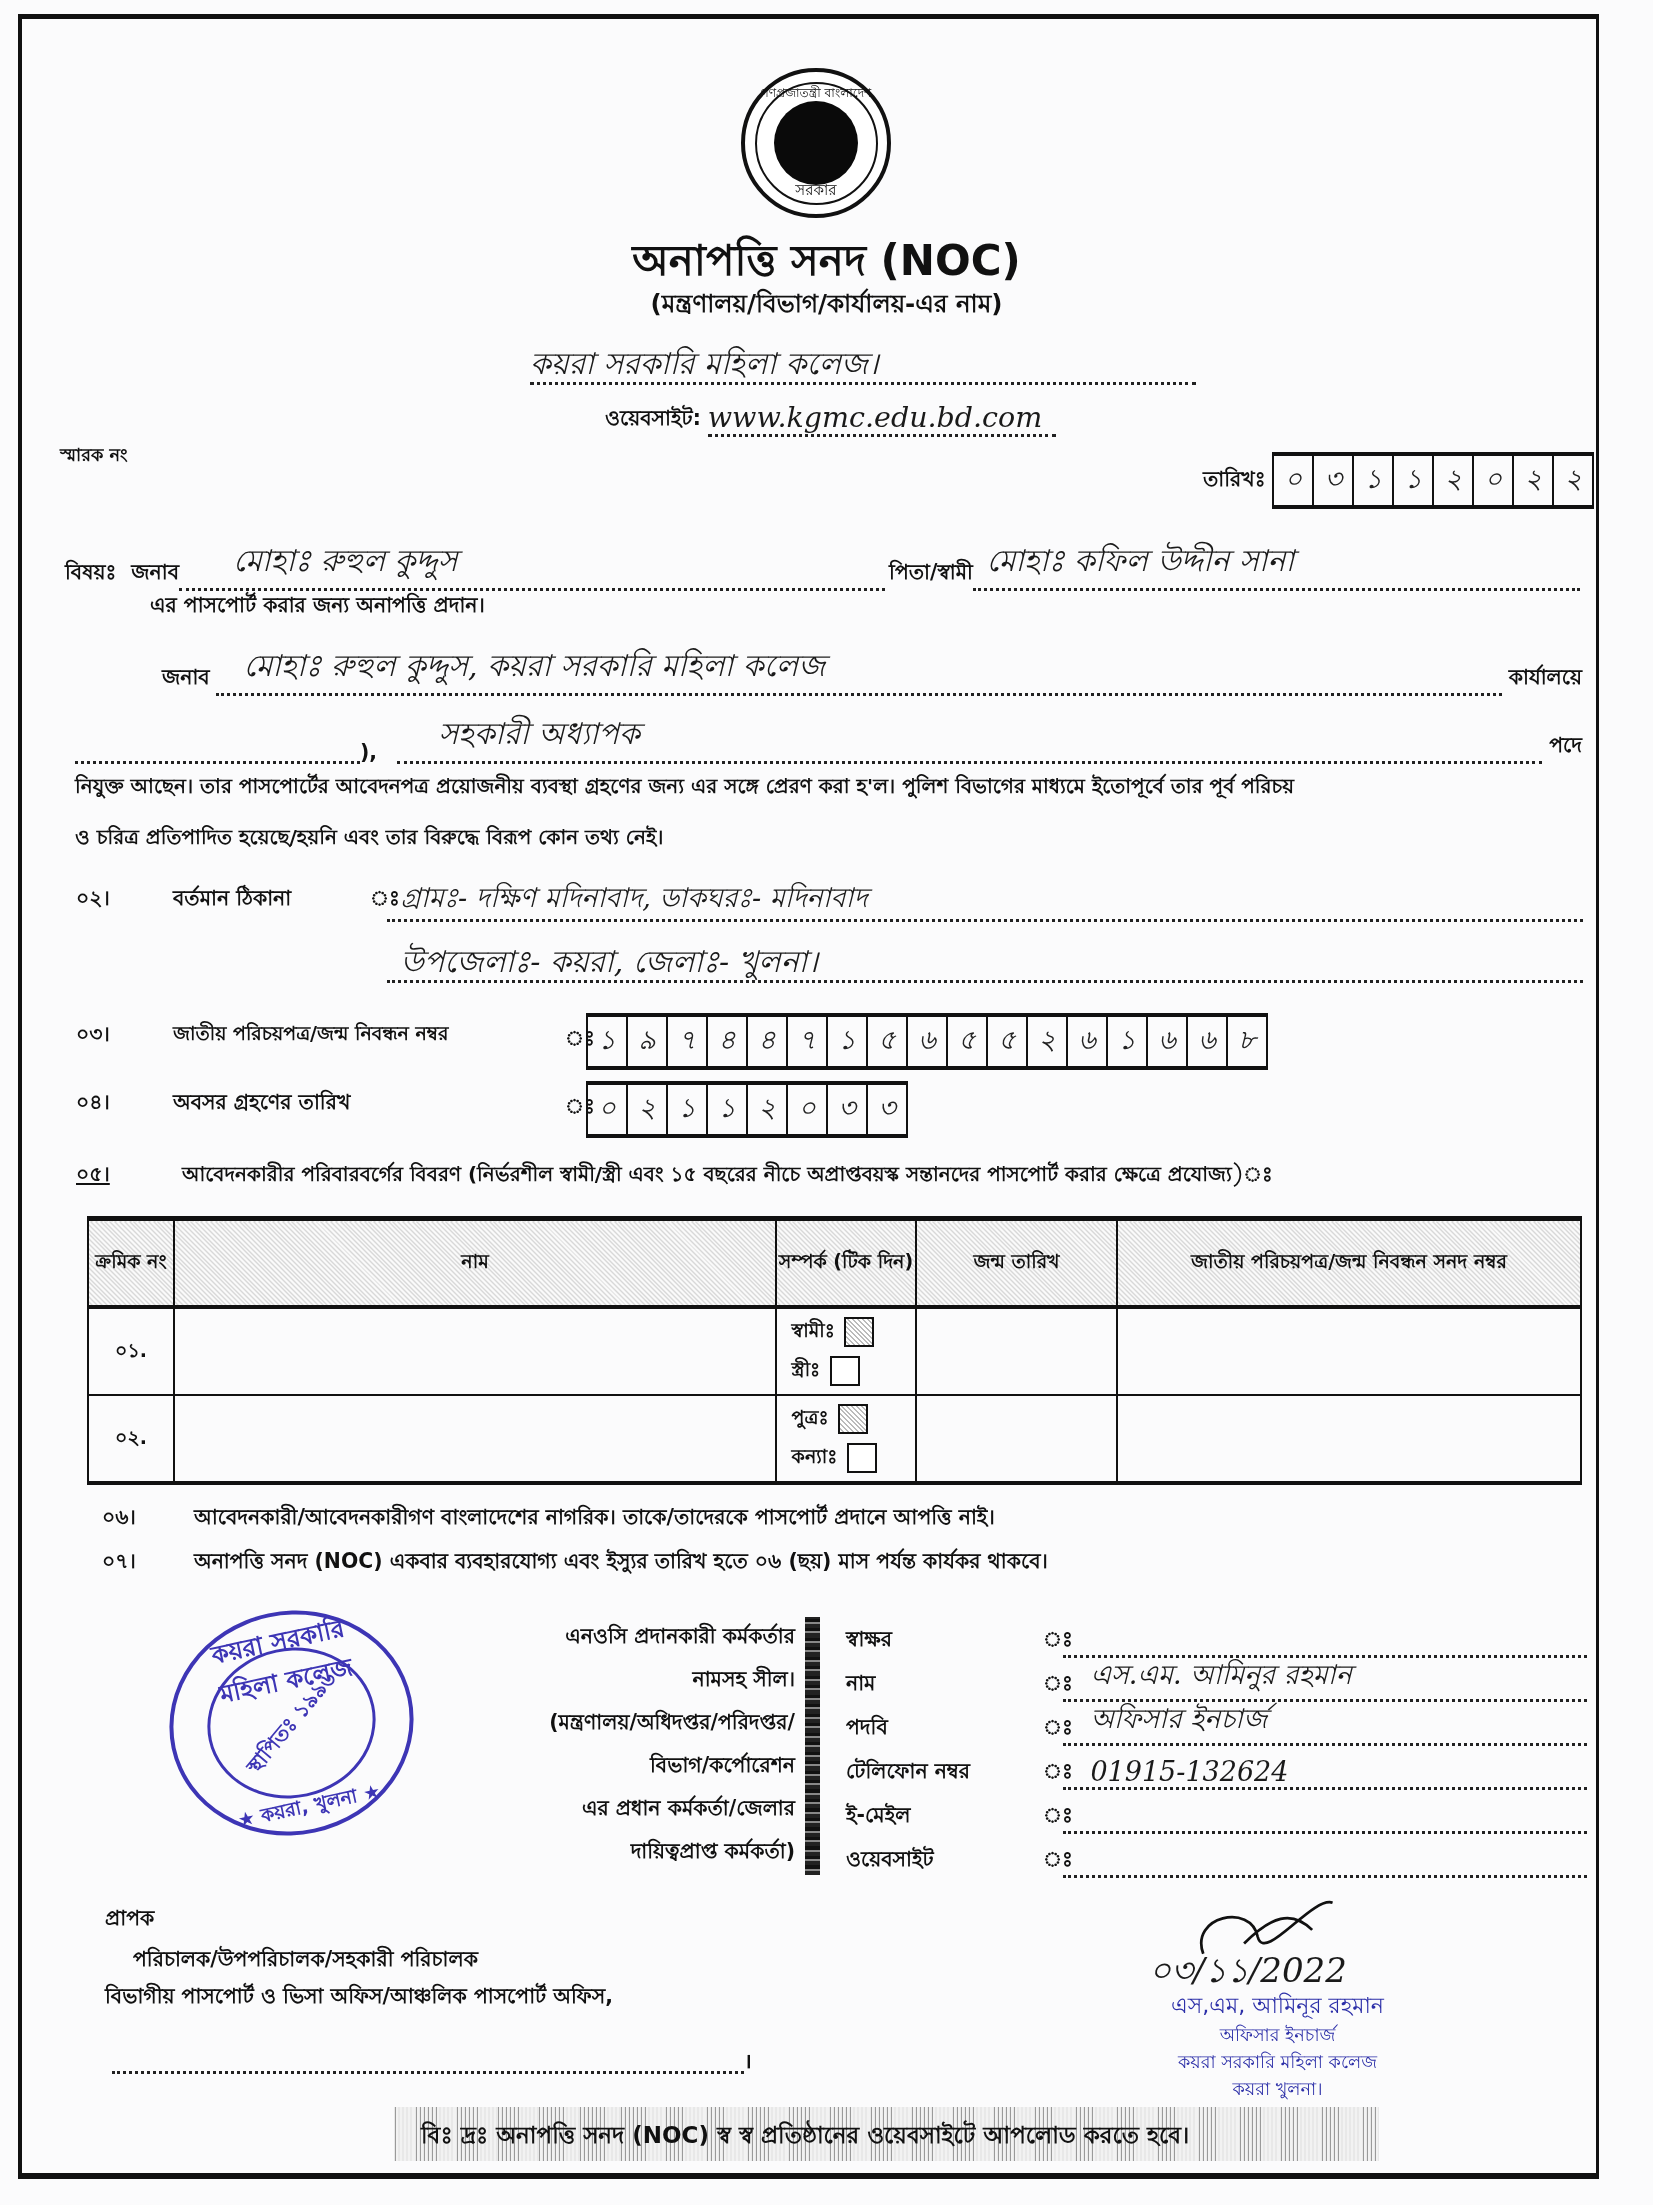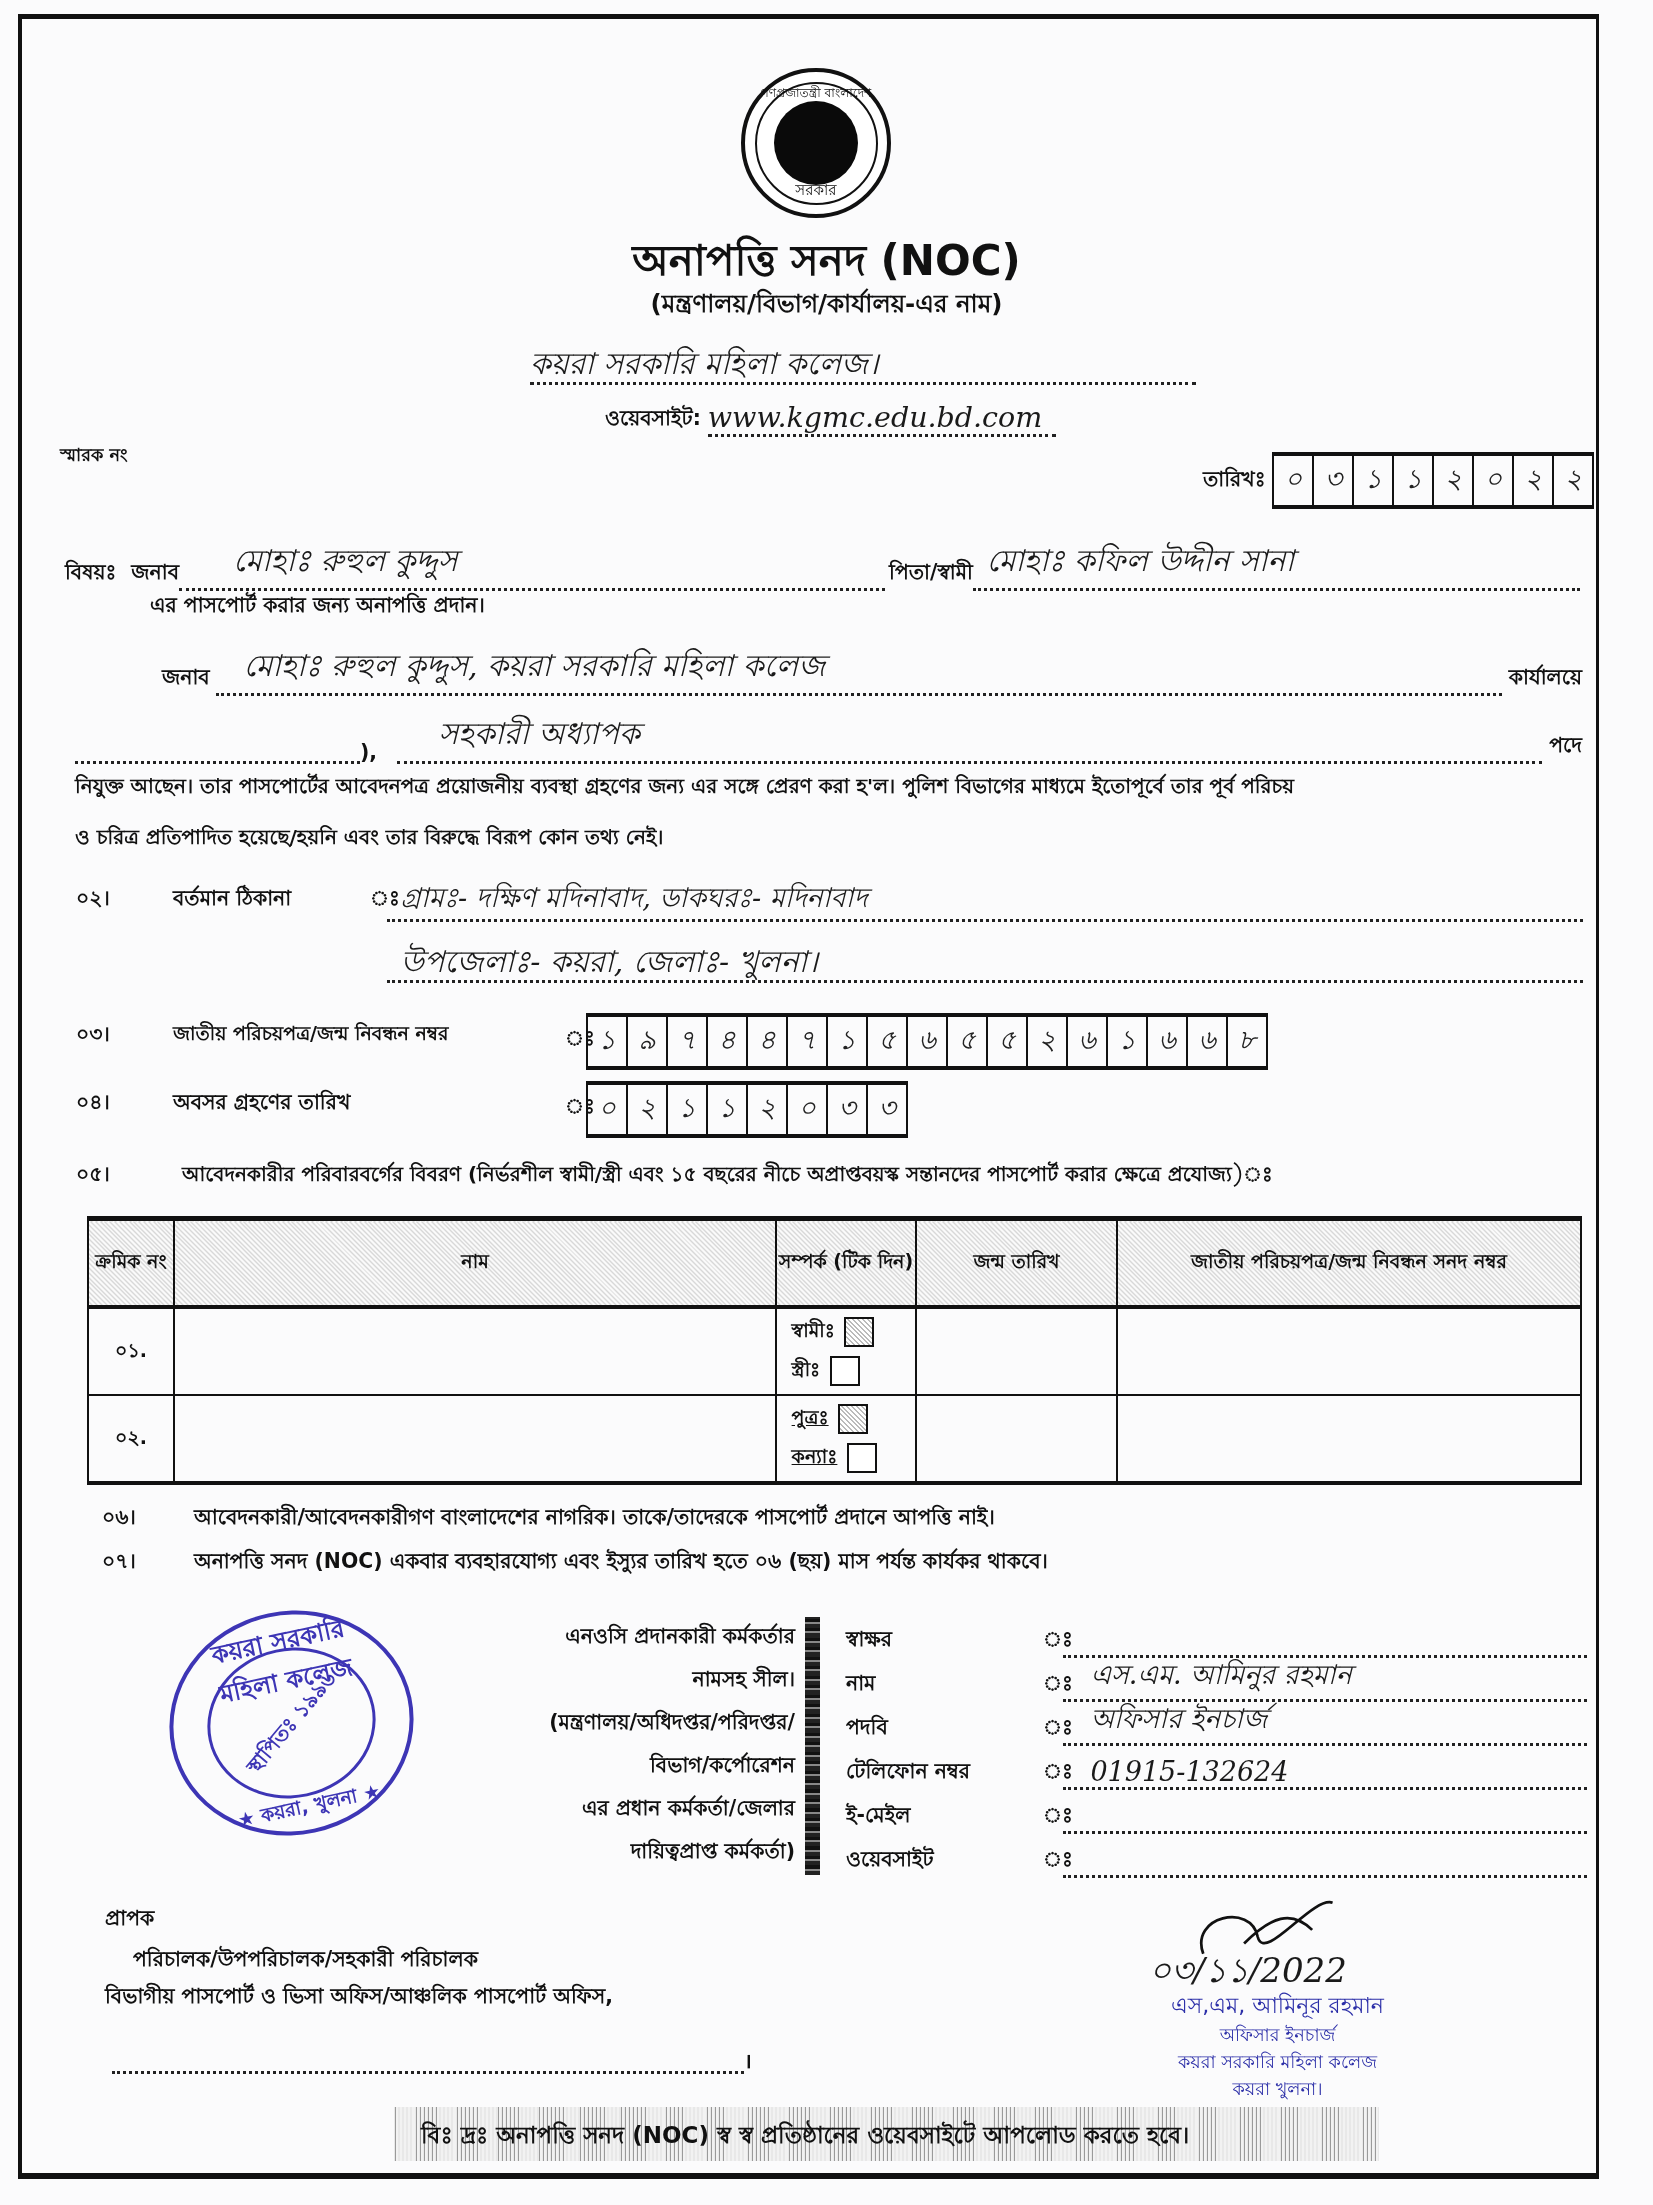--- a/index.html
+++ b/index.html
@@ -161,21 +161,21 @@
     <div class="cell">০</div>
     <div class="cell">২</div>
     <div class="cell">১</div>
     <div class="cell">১</div>
     <div class="cell">২</div>
     <div class="cell">০</div>
     <div class="cell">৩</div>
     <div class="cell">৩</div>
   </div>
 
-<div class="abs label" style="left:76px; top:1159px;">০৫।</div>
+<div class="abs label" style="left:76px; top:1159px;text-decoration:underline;">০৫।</div>
 <div class="abs label" style="left:182px; top:1159px; font-size:20px;">আবেদনকারীর পরিবারবর্গের বিবরণ (নির্ভরশীল স্বামী/স্ত্রী এবং ১৫ বছরের নীচে অপ্রাপ্তবয়স্ক সন্তানদের পাসপোর্ট করার ক্ষেত্রে প্রযোজ্য)ঃ</div>
 
 <table class="family">
   <tbody>
       <tr class="hdr">
     <th style="width:82px;">ক্রমিক নং</th>
     <th style="width:598px;">নাম</th>
     <th style="width:136px;">সম্পর্ক (টিক দিন)</th>
     <th style="width:197px;">জন্ম তারিখ</th>
     <th>জাতীয় পরিচয়পত্র/জন্ম নিবন্ধন সনদ নম্বর</th>
@@ -192,21 +192,21 @@
             <span>স্ত্রীঃ</span>
             <span class="chk"></span>
           </div>
     </td>
     <td></td>
     <td></td>
   </tr>
   <tr>
     <td style="text-align:center; border-bottom:4.8px solid #111;">০২.</td>
     <td style="border-bottom:4.8px solid #111;"></td>
-    <td style="border-bottom:4.8px solid #111;text-decoration:underline;">
+    <td style="border-bottom:4.8px solid #111;">
       <div class="relrow">
             <span>পুত্রঃ</span>
             <span class="chk shaded"></span>
           </div>
       <div class="relrow">
             <span>কন্যাঃ</span>
             <span class="chk"></span>
           </div>
     </td>
     <td style="border-bottom:4.8px solid #111;"></td>

